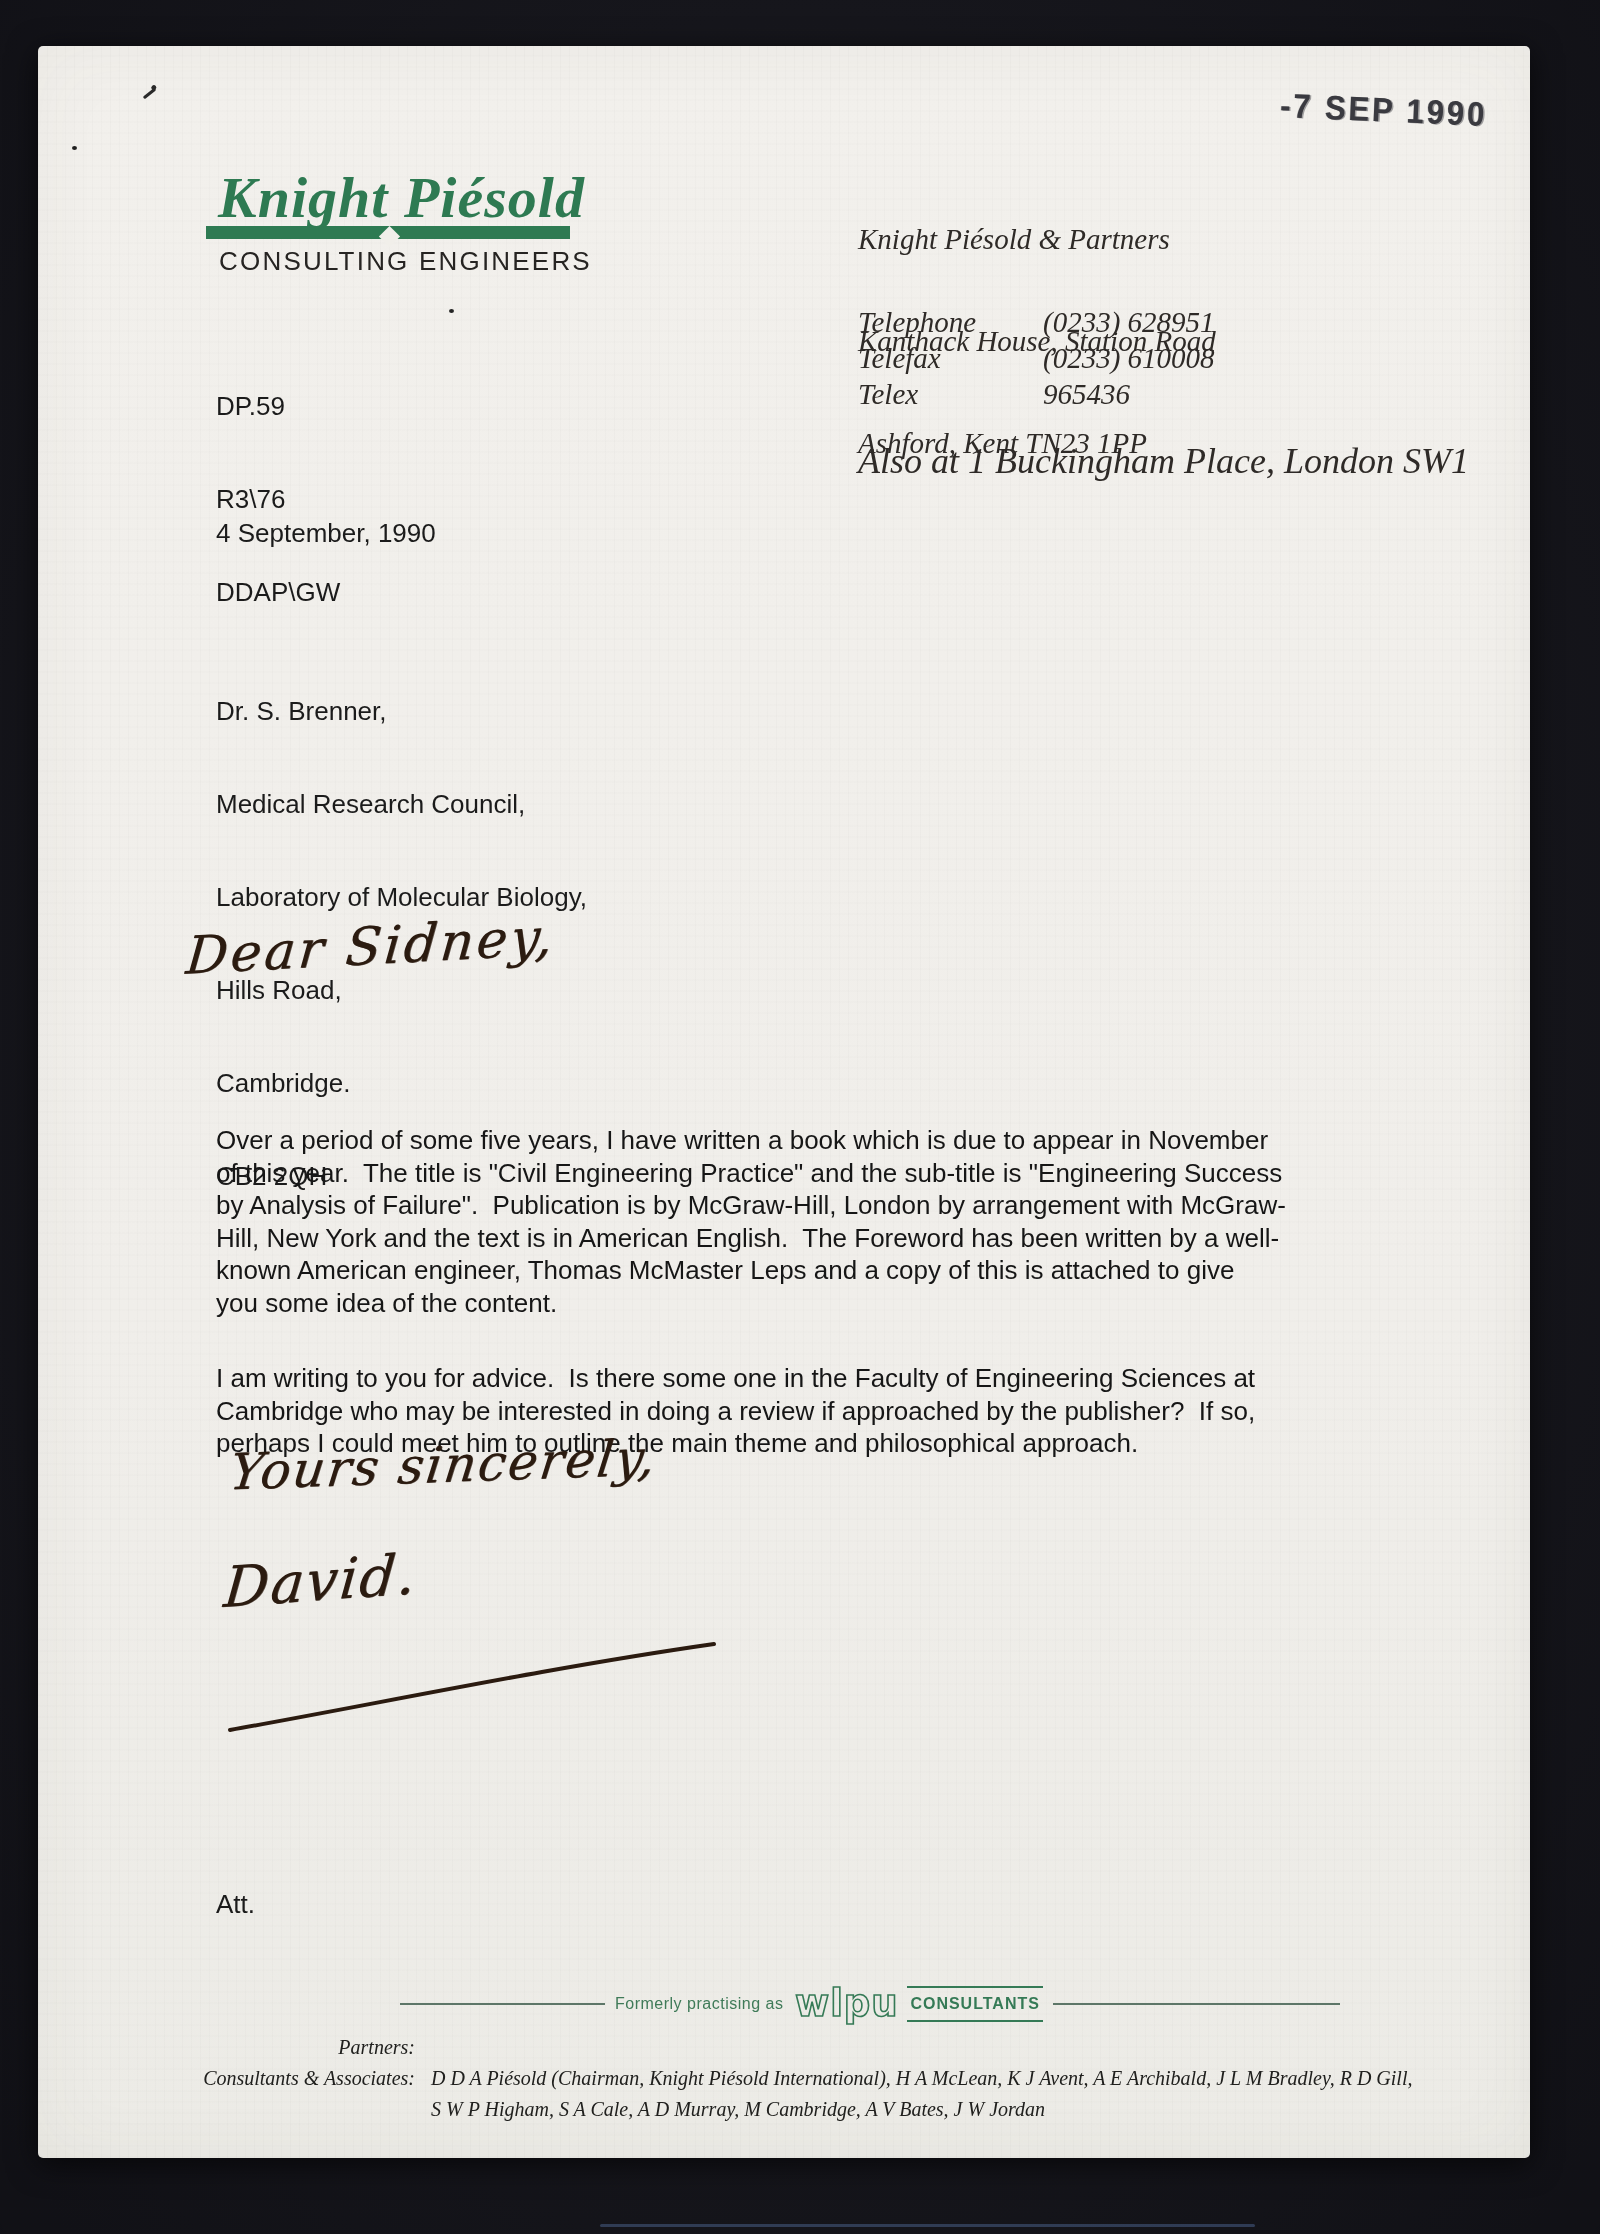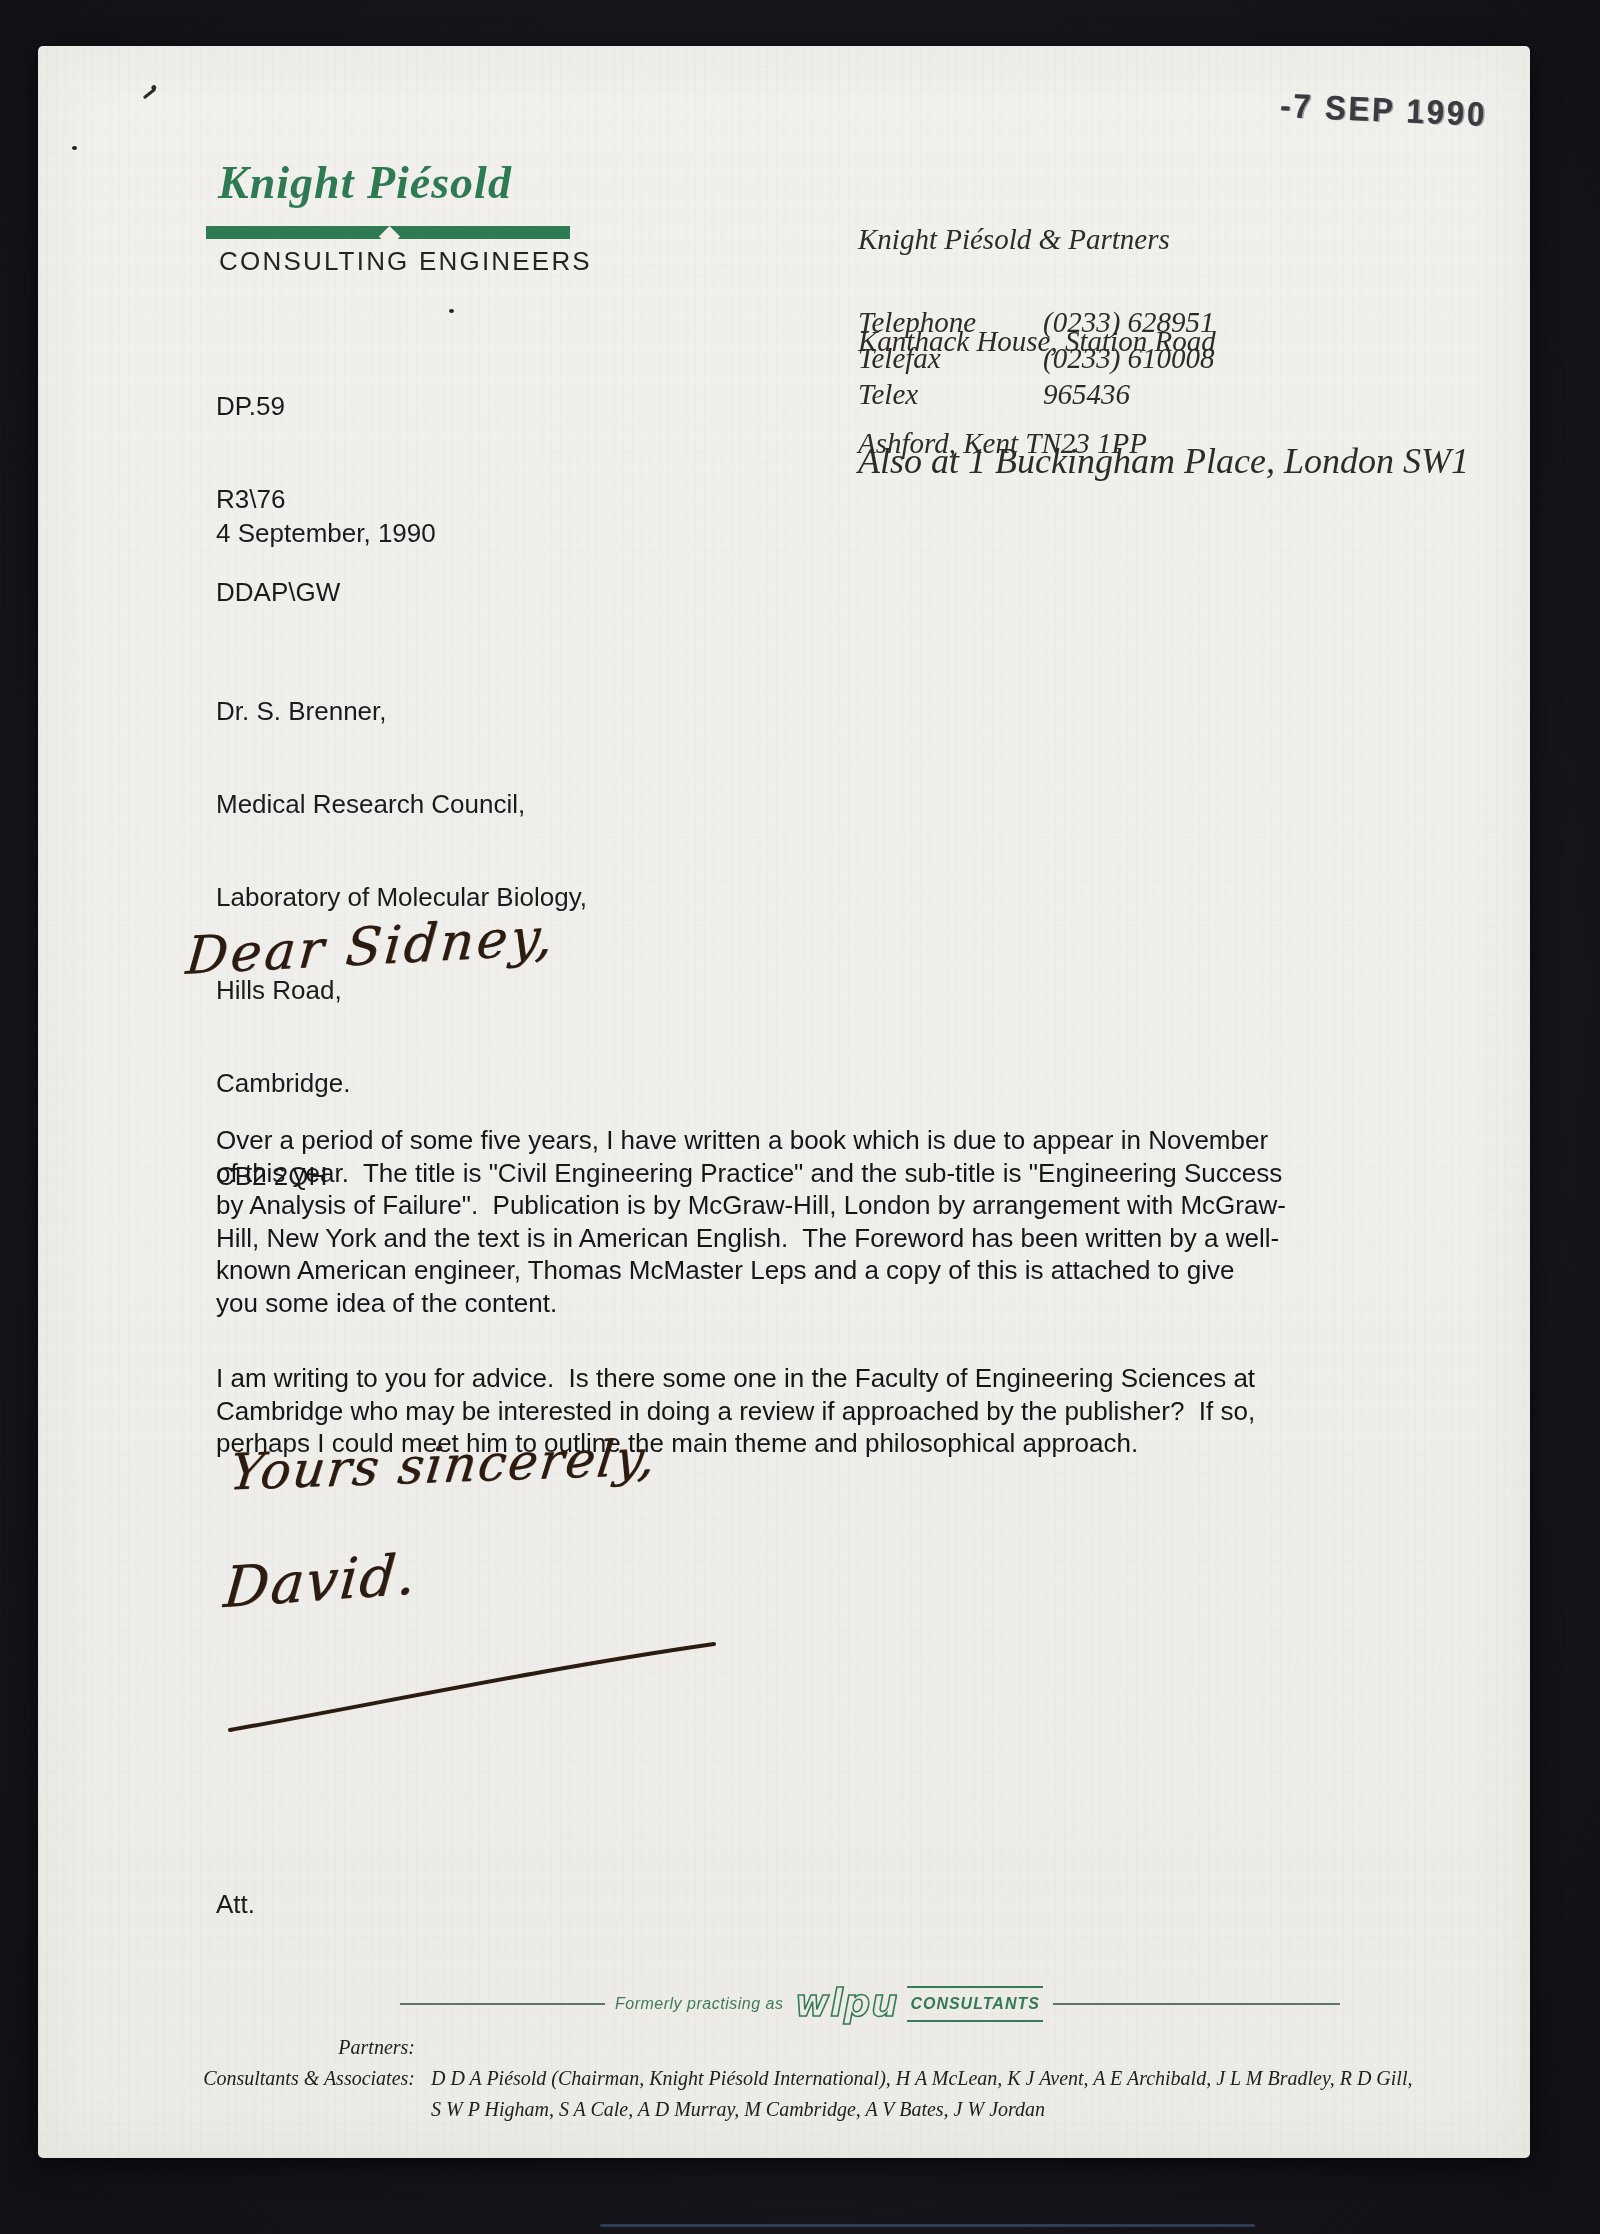--- a/index.html
+++ b/index.html
@@ -16,22 +16,22 @@
        linear-gradient(180deg,#f2f0ec 0%,#f0eeea 60%,#ecebe6 100%);
      border-radius:5px;
      box-shadow:0 6px 30px rgba(0,0,0,0.65), inset 0 0 70px rgba(80,70,50,0.05);
      z-index:1;}
   .abs{position:absolute;}
   .sans{font-family:"Liberation Sans",sans-serif;color:#1b1b1b;}
   .serifit{font-family:"Liberation Serif",serif;font-style:italic;color:#2e2a27;}
   .script{font-family:"DejaVu Serif",serif;font-style:italic;color:#2b1b10;
           text-shadow:0.7px 0.3px 0 rgba(43,27,16,0.75);white-space:pre;}
   
-  .logo-name{left:180px;top:110px;font-family:"Liberation Serif",serif;
-     font-style:italic;font-weight:bold;font-size:46px;color:#2e7a52;letter-spacing:1px;white-space:pre;}
+  .logo-name{left:180px;top:118px;font-family:"Liberation Serif",serif;
+     font-style:italic;font-weight:bold;font-size:58px;color:#2e7a52;letter-spacing:1px;white-space:pre;}
   .logo-bar{left:168px;top:180px;width:364px;height:13px;background:#2e7a52;}
   .logo-bar .notch{position:absolute;left:176px;top:3px;width:15px;height:15px;
      background:#f1efea;transform:rotate(45deg);}
   .logo-sub{left:181px;top:200px;font-size:26px;letter-spacing:2.2px;color:#262422;white-space:pre;}
   
   .refs{left:178px;top:283px;font-size:26px;line-height:31px;white-space:pre;}
   .dateline{left:178px;top:462px;font-size:26px;white-space:pre;margin-top:10px;}
   .recipient{left:178px;top:588px;font-size:26px;line-height:31px;white-space:pre;}
   
   .addr{left:820px;top:108px;font-size:29px;line-height:34px;white-space:pre;}
@@ -47,21 +47,21 @@
   
   .para{left:178px;font-size:26px;line-height:32.5px;color:#161616;}
   .para .line{white-space:pre;}
   .p1{top:1078px;} .p2{top:1316px;}
   .salutation{left:148px;top:870px;font-size:52px;transform:rotate(-3deg) skewX(-8deg);letter-spacing:3px;}
   .valediction{left:192px;top:1390px;font-size:50px;transform:rotate(-2deg) skewX(-9deg);letter-spacing:2px;}
   .signature{left:186px;top:1502px;font-size:56px;transform:rotate(-4deg) skewX(-9deg);letter-spacing:2px;}
   .flourish{left:188px;top:1592px;}
   .att{left:178px;top:1843px;font-size:26px;white-space:pre;}
   
-  .footer-rule{left:362px;top:1936px;width:940px;height:44px;display:flex;align-items:center;gap:10px;font-style:italic;}
+  .footer-rule{left:362px;top:1936px;width:940px;height:44px;display:flex;align-items:center;gap:10px;}
   .rule-line{height:0;border-top:2px solid #5d7668;}
   .rule-left{flex:0 0 205px;}
   .rule-right{flex:1;}
   .formerly{font-size:16px;color:#3f7a58;white-space:pre;letter-spacing:0.5px;}
   .consultants{font-size:16px;font-weight:bold;color:#357a56;letter-spacing:1px;
      border-top:2px solid #357a56;border-bottom:2px solid #357a56;padding:7px 3px;white-space:pre;}
   .partners{left:77px;top:1986px;width:1400px;font-family:"Liberation Serif",serif;
      font-style:italic;font-size:20px;color:#20201e;line-height:31px;}
   .prow{display:flex;}
   .plabel{flex:0 0 300px;text-align:right;white-space:pre;}

